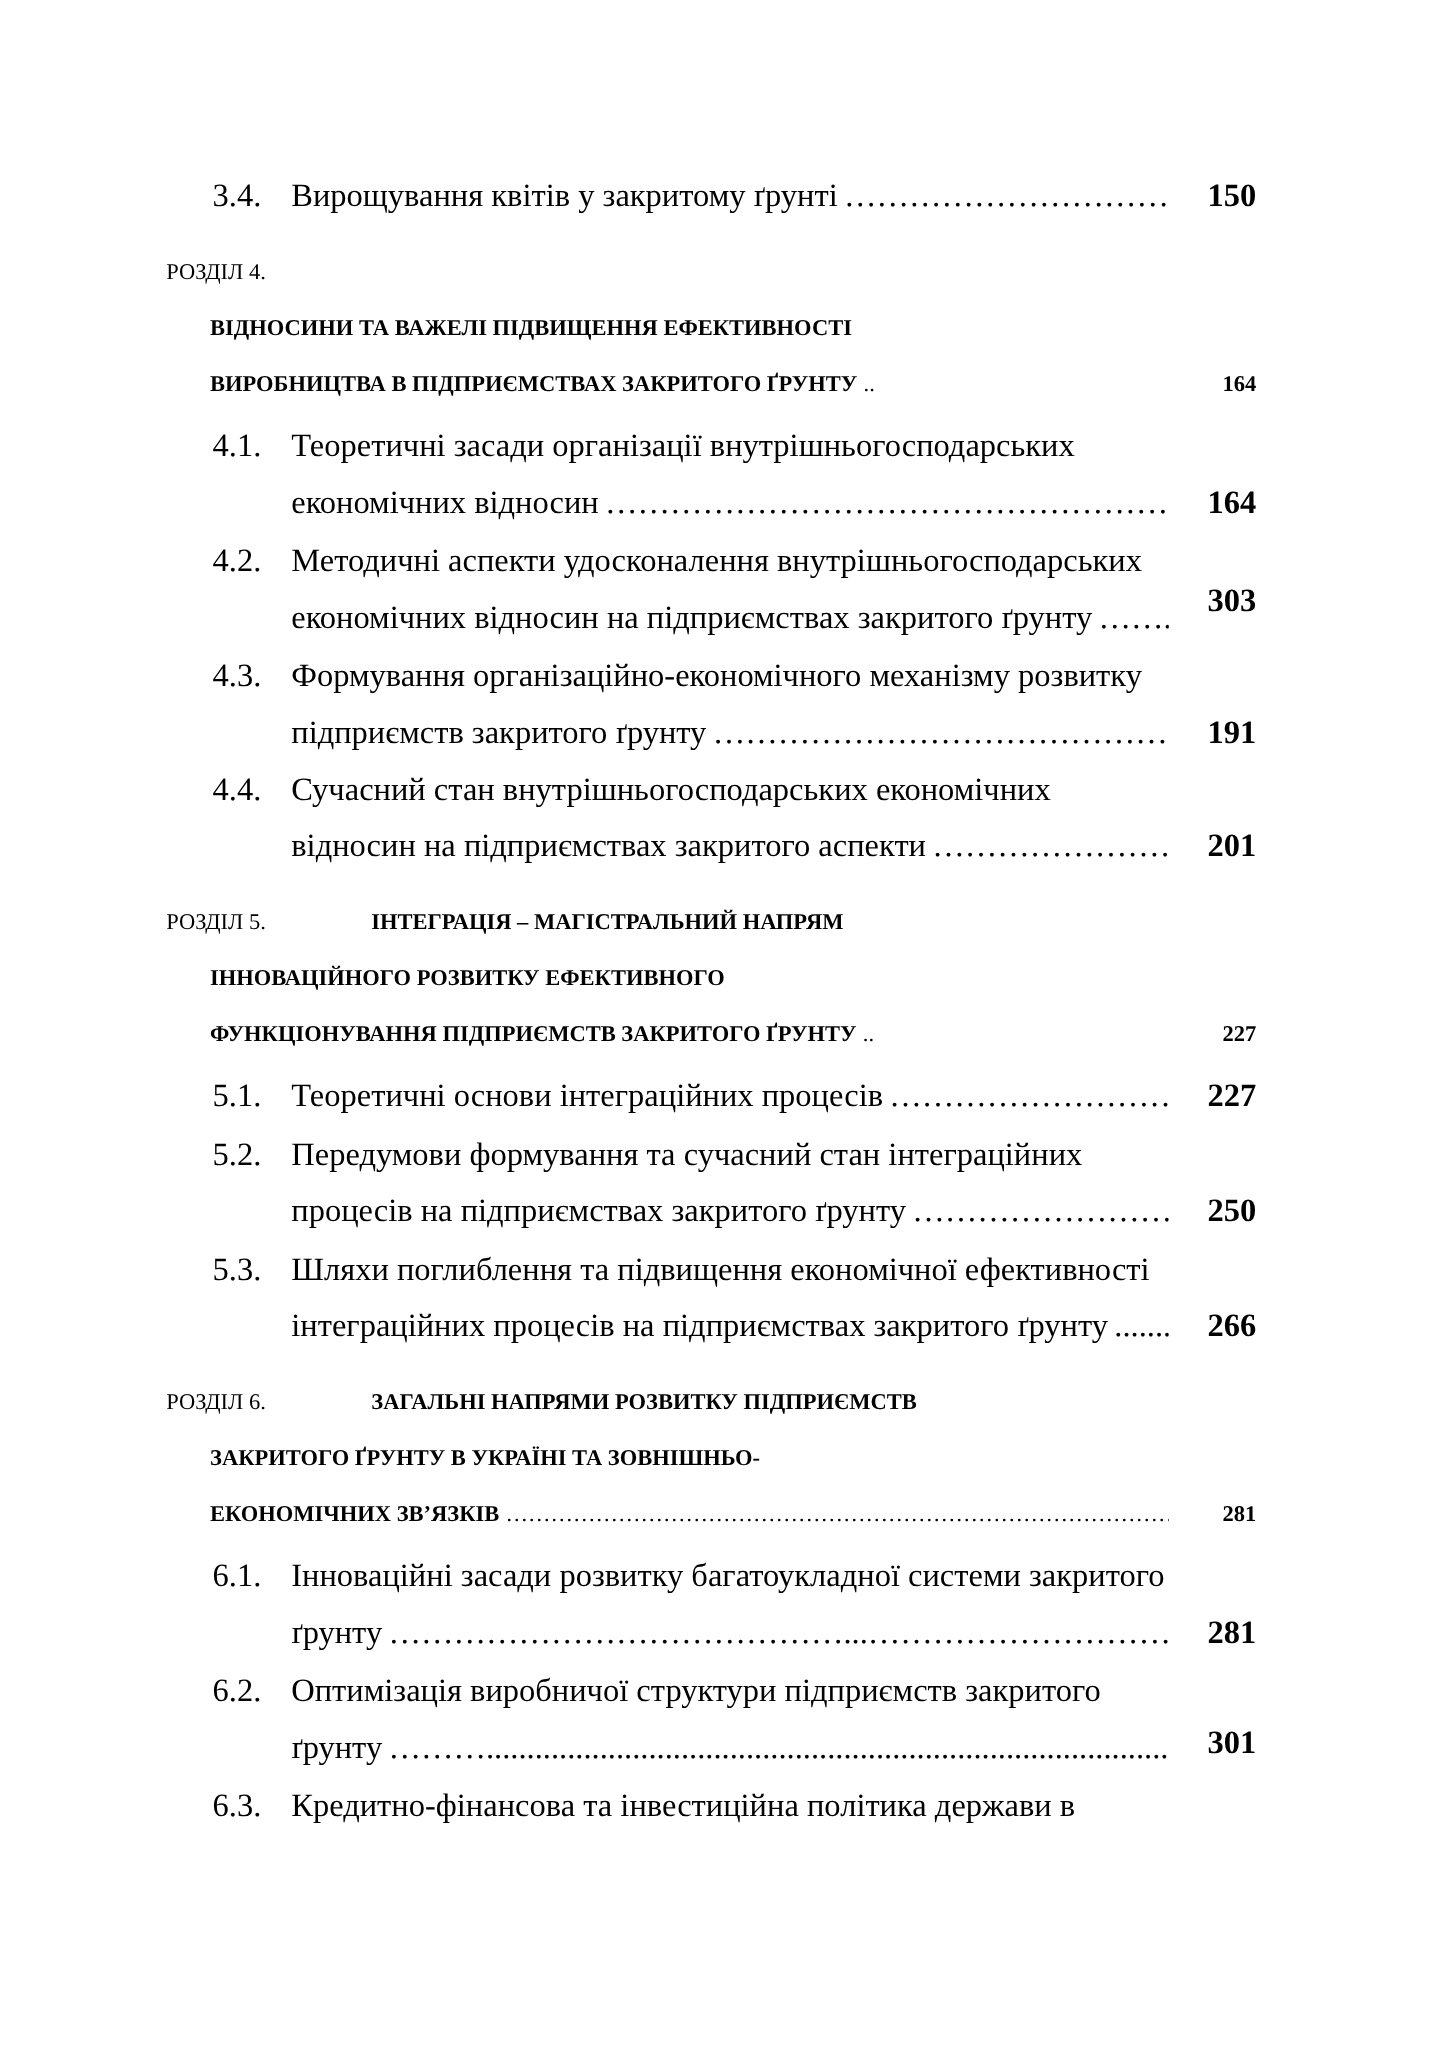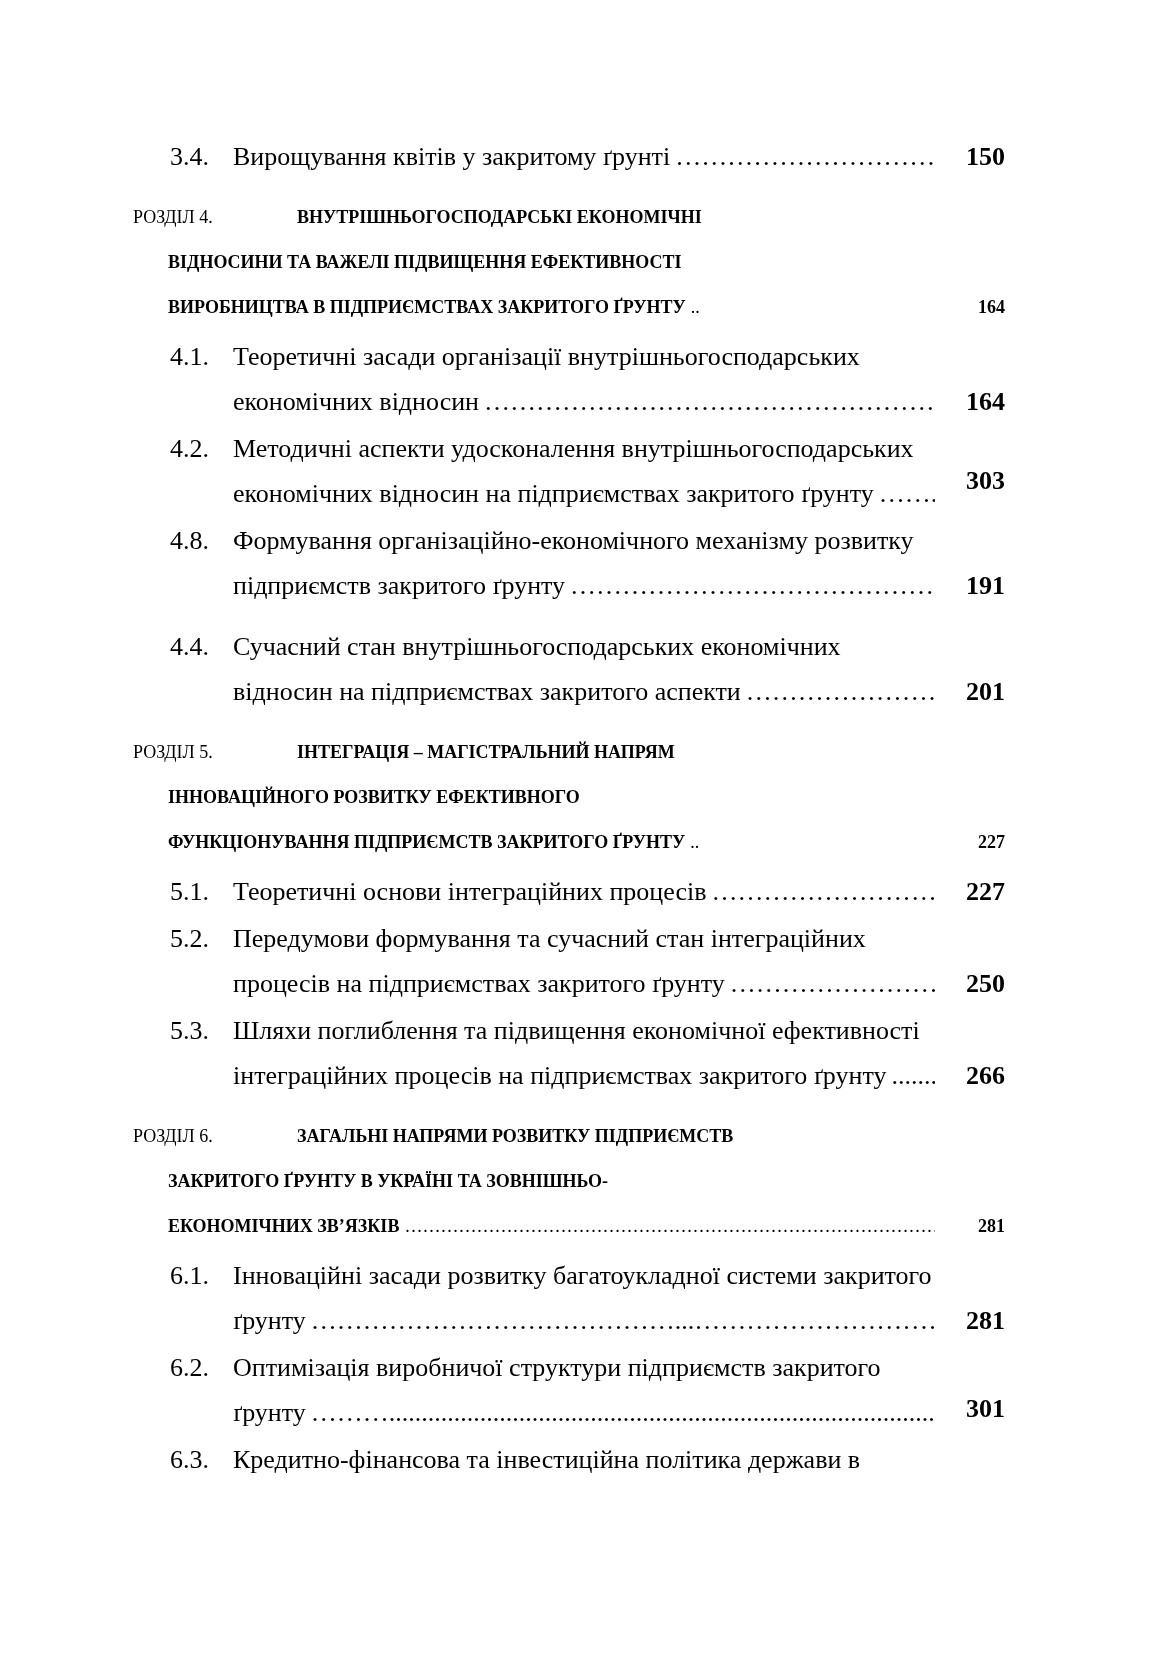--- a/index.html
+++ b/index.html
@@ -12,21 +12,21 @@
     font-family:"Liberation Serif","DejaVu Serif",serif;
     position:relative;
     overflow:hidden;
   }
   .toc{
     padding:132px 153px 0 133px;
     font-size:26px;
   }
   .entry{margin-top:2px;}
   .entry.chapter{margin-top:16px;margin-bottom:4px;font-size:18px;}
-  [data-entry="e44"]{margin-top:16px;}
+  [data-entry="e44"]{margin-top:1px;}
   [data-entry="e63"]{}
   .line{
     display:flex;
     align-items:baseline;
     height:45px;
     line-height:45px;
   }
   
   .item .num{flex:0 0 63px;margin-left:37px;}
   .item .line.cont{padding-left:100px;}
@@ -58,21 +58,20 @@
       <div class="entry item" data-entry="e34">
         <div class="line first">
           <span class="num">3.4.</span>
           <span class="fill"><span class="txt">Вирощування квітів у закритому ґрунті</span><span class="leader">……………………………………………………………………………………………………………………</span></span>
           <span class="page-num">150</span>
         </div>
       </div>
       <div class="entry chapter" data-entry="ch4">
         <div class="line first">
           <span class="ch-label">РОЗДІЛ 4.</span>
-          <span class="fill"><span class="txt">ВНУТРІШНЬОГОСПОДАРСЬКІ ЕКОНОМІЧНІ</span></span>
         </div>
         <div class="line cont">
           <span class="fill"><span class="txt">ВІДНОСИНИ ТА ВАЖЕЛІ ПІДВИЩЕННЯ ЕФЕКТИВНОСТІ</span></span>
         </div>
         <div class="line cont">
           <span class="fill"><span class="txt">ВИРОБНИЦТВА В ПІДПРИЄМСТВАХ ЗАКРИТОГО ҐРУНТУ</span><span class="leader">..</span></span>
           <span class="page-num">164</span>
         </div>
       </div>
       <div class="entry item" data-entry="e41">
@@ -90,21 +89,21 @@
           <span class="num">4.2.</span>
           <span class="fill"><span class="txt">Методичні аспекти удосконалення внутрішньогосподарських</span></span>
         </div>
         <div class="line cont">
           <span class="fill"><span class="txt">економічних відносин на підприємствах закритого ґрунту</span><span class="leader">…….</span></span>
           <span class="page-num">303</span>
         </div>
       </div>
       <div class="entry item" data-entry="e43">
         <div class="line first">
-          <span class="num">4.8.</span>
+          <span class="num">4.3.</span>
           <span class="fill"><span class="txt">Формування організаційно-економічного механізму розвитку</span></span>
         </div>
         <div class="line cont">
           <span class="fill"><span class="txt">підприємств закритого ґрунту</span><span class="leader">……………………………………………………………………………..……………………………</span></span>
           <span class="page-num">191</span>
         </div>
       </div>
       <div class="entry item" data-entry="e44">
         <div class="line first">
           <span class="num">4.4.</span>

